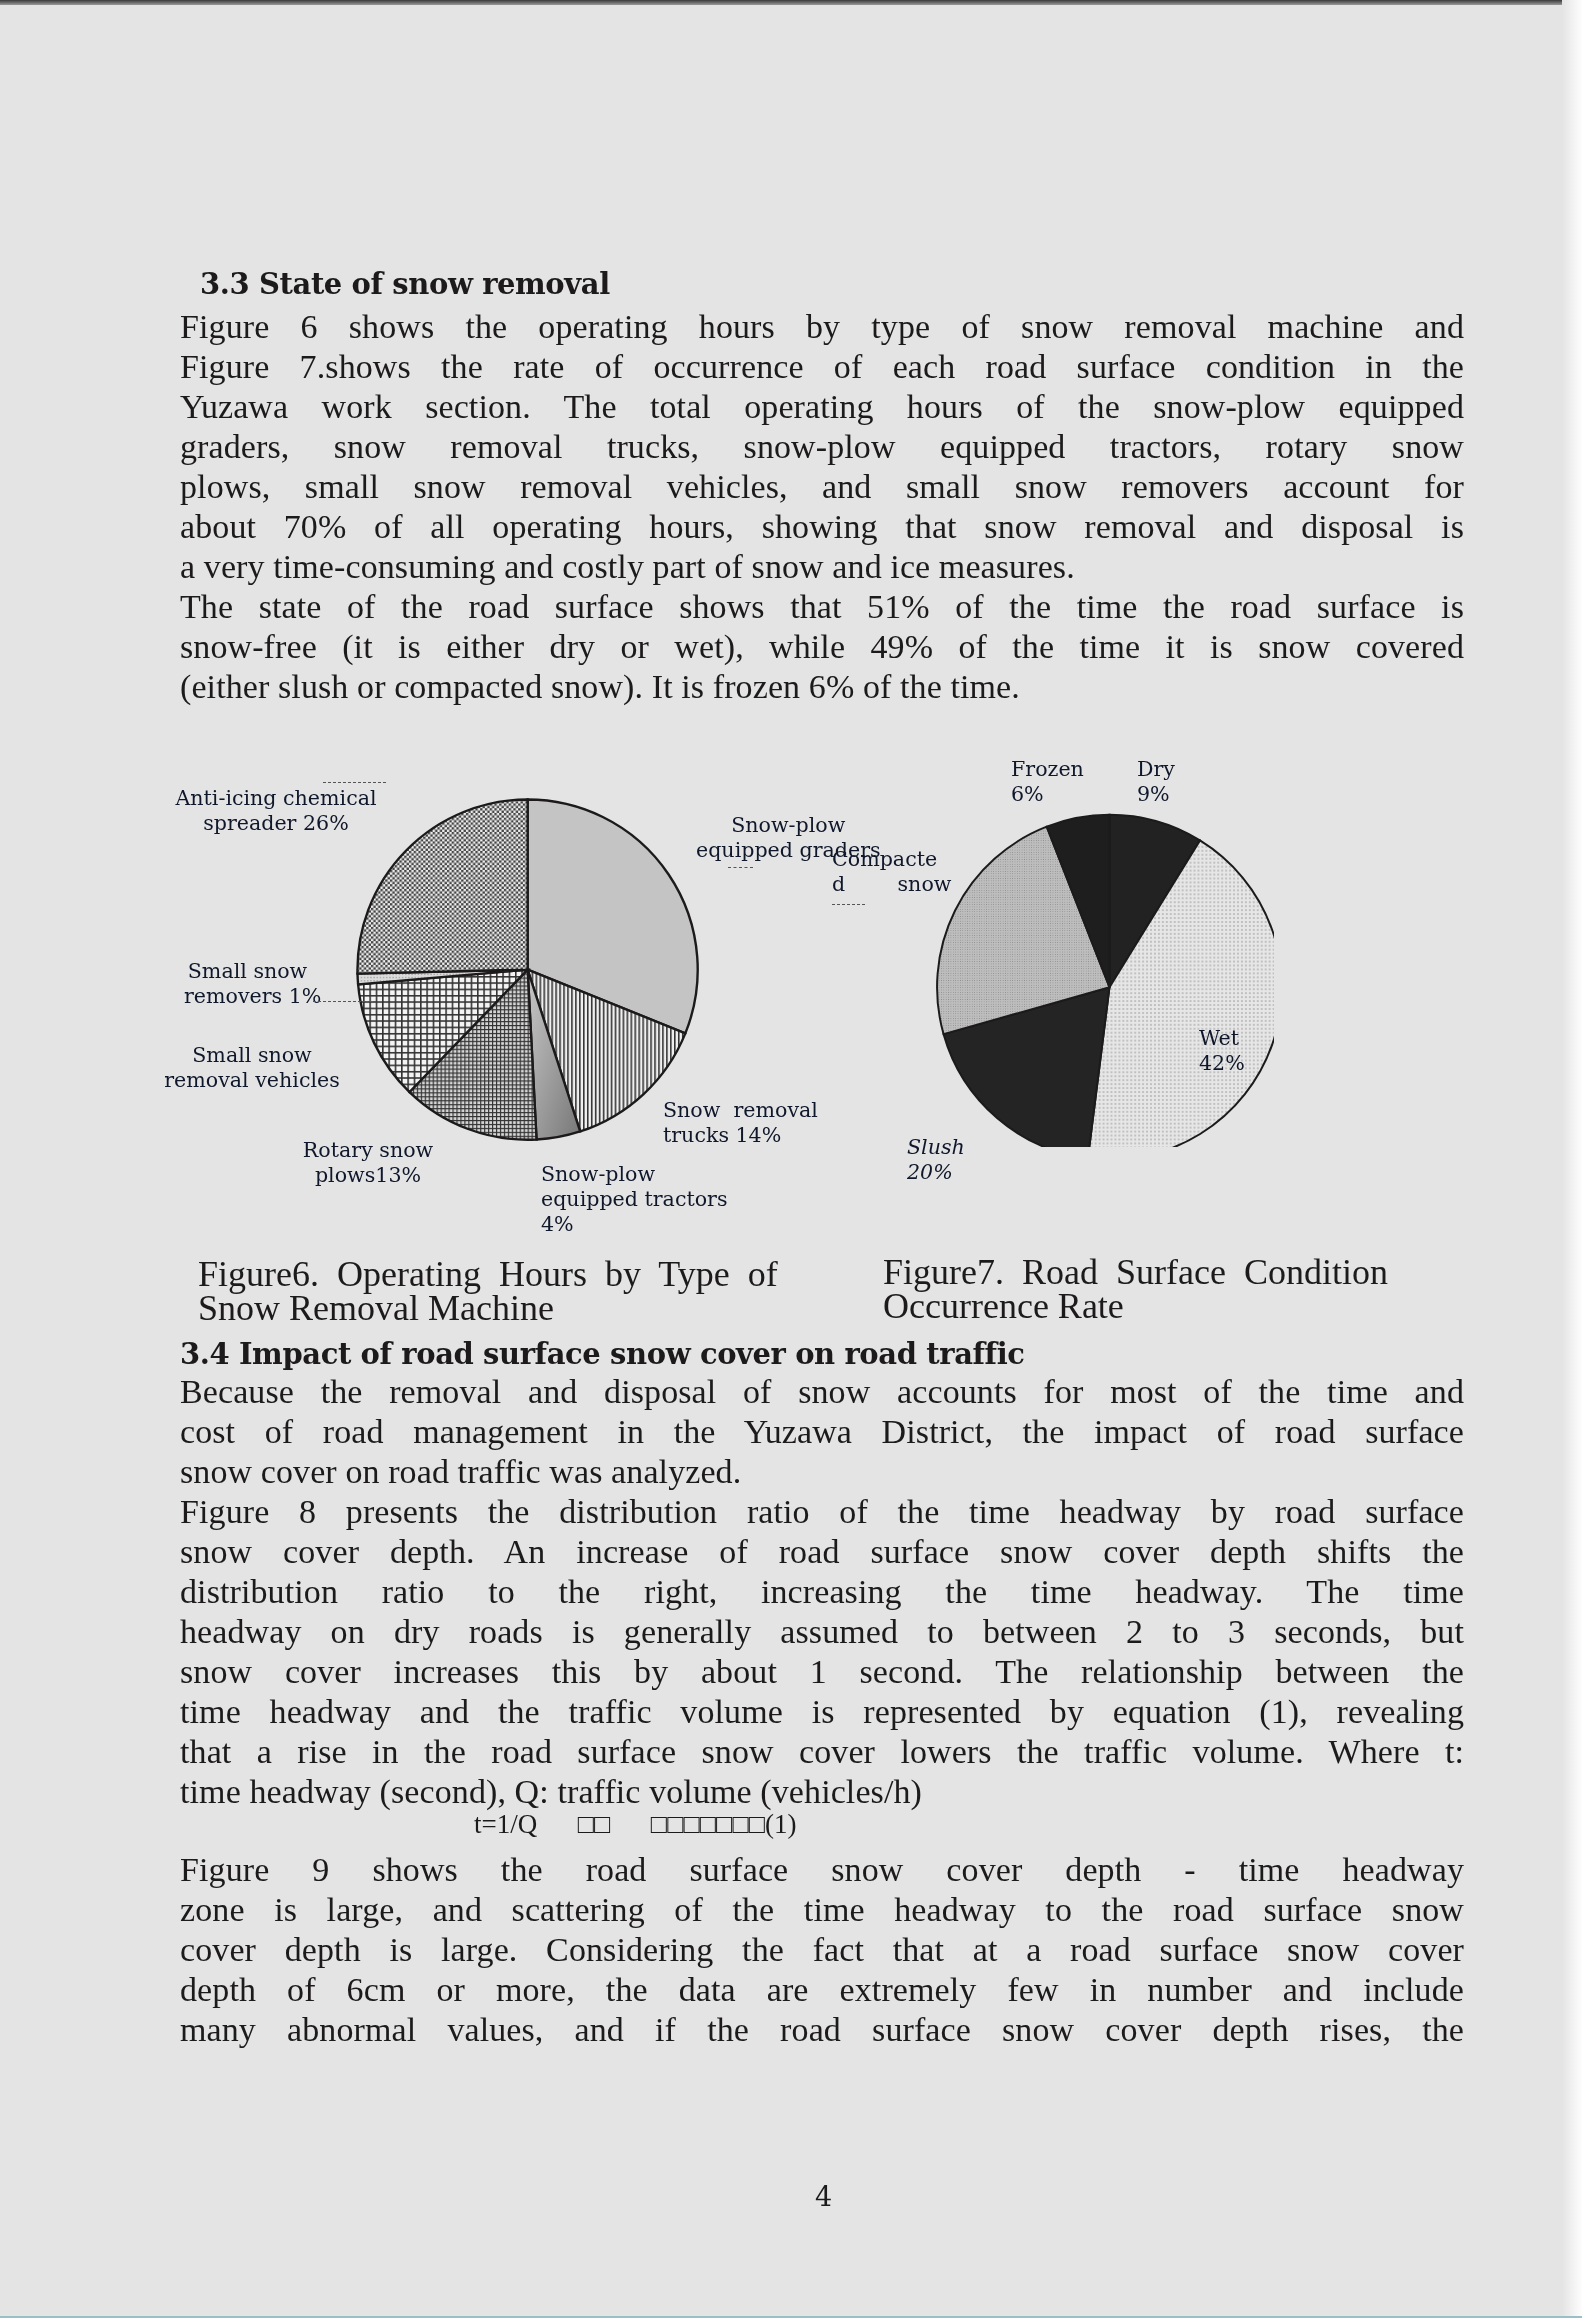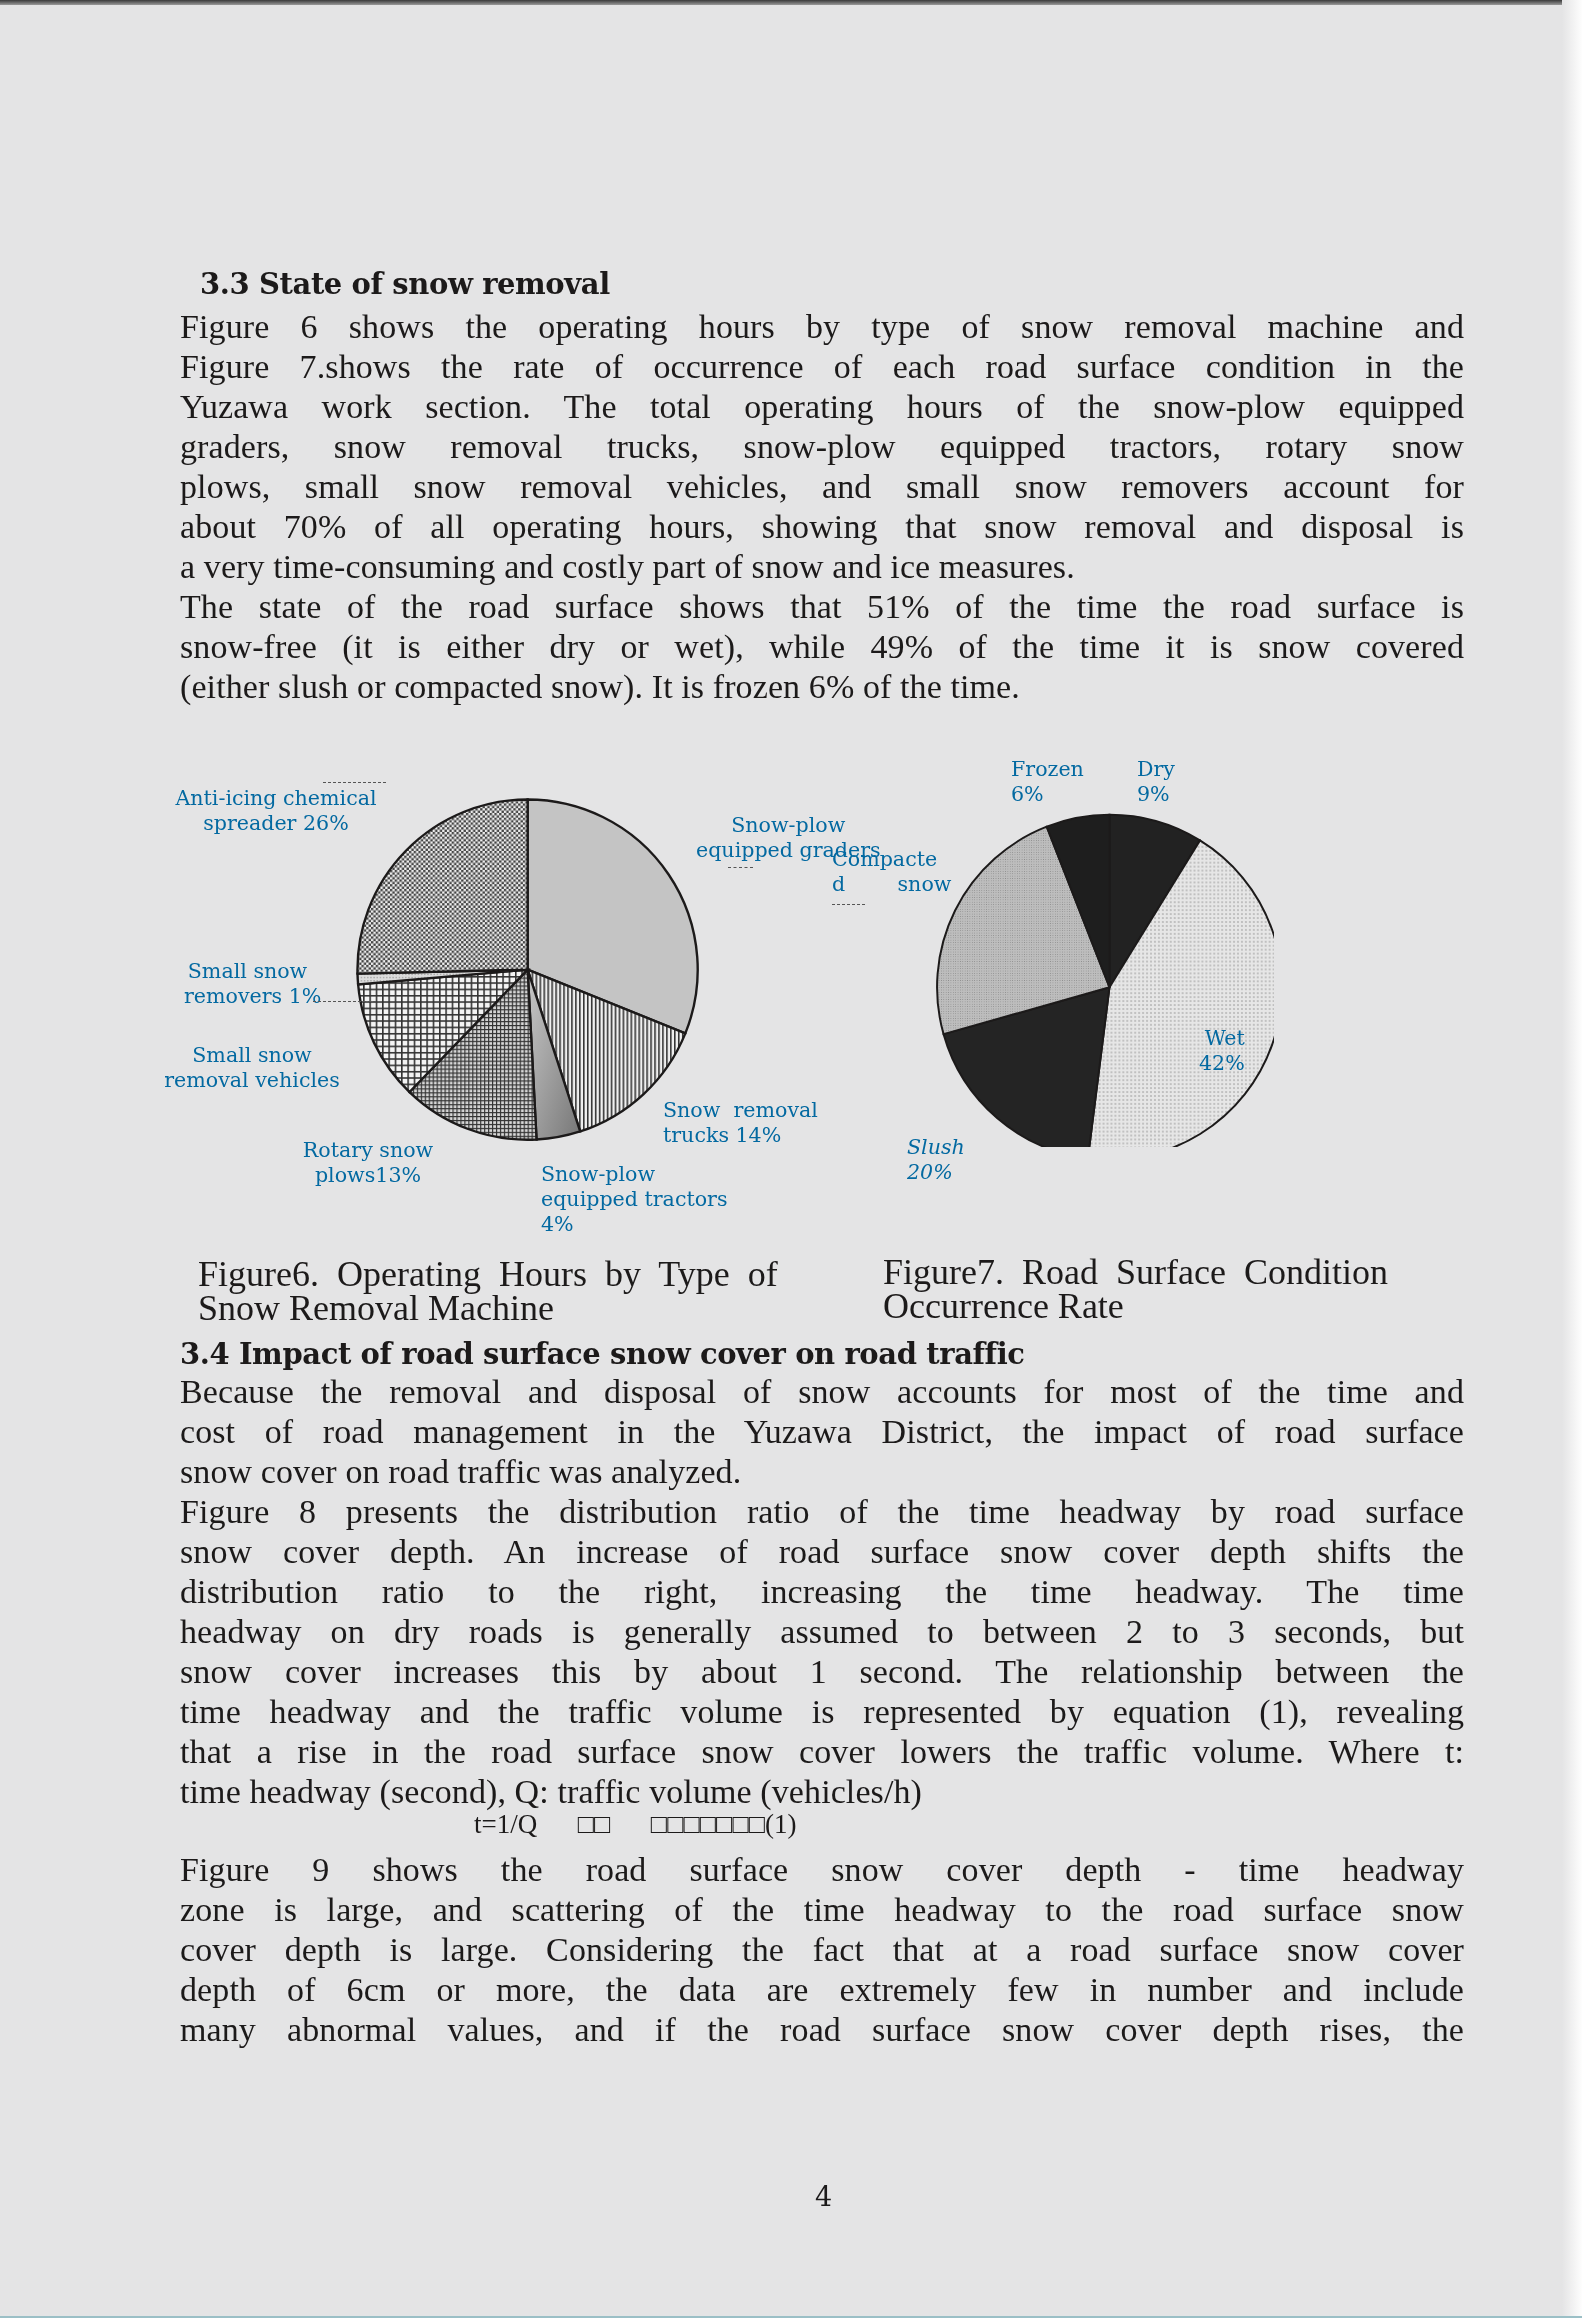--- a/index.html
+++ b/index.html
@@ -15,21 +15,21 @@
     .page { position: absolute; left: 180px; top: 0; width: 1284px; }
     h2 { font-family: "DejaVu Serif", serif; font-weight: bold; font-size: 29px; margin: 0; position: absolute; left: 0; letter-spacing: -0.4px; }
     .para {
       position: absolute; left: 0; width: 1284px;
       font-family: "Liberation Serif", serif; font-size: 34px; line-height: 40px;
       text-align: justify; margin: 0; letter-spacing: 0.1px;
     }
     .para span.line { display: block; text-align: justify; text-align-last: justify; }
     .para span.line.last { text-align-last: left; }
     .caption { position: absolute; font-family: "Liberation Serif", serif; font-size: 36px; line-height: 34px; }
-    .chart-label { position: absolute; font-family: "DejaVu Serif", serif; font-size: 20.6px; line-height: 25px; color: #0369a1; white-space: nowrap; }
+    .chart-label { position: absolute; font-family: "DejaVu Serif", serif; font-size: 20.6px; line-height: 25px; color: #0f172a; white-space: nowrap; }
     .dash { position: absolute; border-top: 1.6px dashed #555; height: 0; }
     svg.pie { position: absolute; }
     .equation { position: absolute; font-family: "Liberation Serif", serif; font-size: 27px; white-space: pre; }
     .page-number { position: absolute; left: 815px; top: 2181px; font-family: "DejaVu Serif", serif; font-size: 27px; }
   </style>
 </head>
 <body>
 
 <div class="scan-top"></div>
 <div class="scan-right"></div>
@@ -172,21 +172,21 @@
   </div>
   <div class="chart-label" style="left:1137px; top:757px; text-align:left;">
     <div>Dry</div>
     <div>9%</div>
   </div>
   <div class="chart-label" style="left:832px; top:847px; text-align:left;">
     <div style="padding-left:0;">Compacte</div>
     <div style="white-space:pre;">d        snow</div>
   </div>
   <div class="dash" style="left:832px; top:904px; width:33px;"></div>
-  <div class="chart-label" style="left:1199px; top:1026px; text-align:right;">
+  <div class="chart-label" style="left:1199px; top:1026px; text-align:left;">
     <div>Wet</div>
     <div>42%</div>
   </div>
   <div class="chart-label" style="left:907px; top:1135px; text-align:left; width:79px;font-style:italic;">
     <div>Slush</div>
     <div>20%</div>
   </div>
 
   <div class="caption" style="left:883px; top:1255px;">
     <div style="white-space:pre;text-align:center;">Figure7.  Road  Surface  Condition</div>

